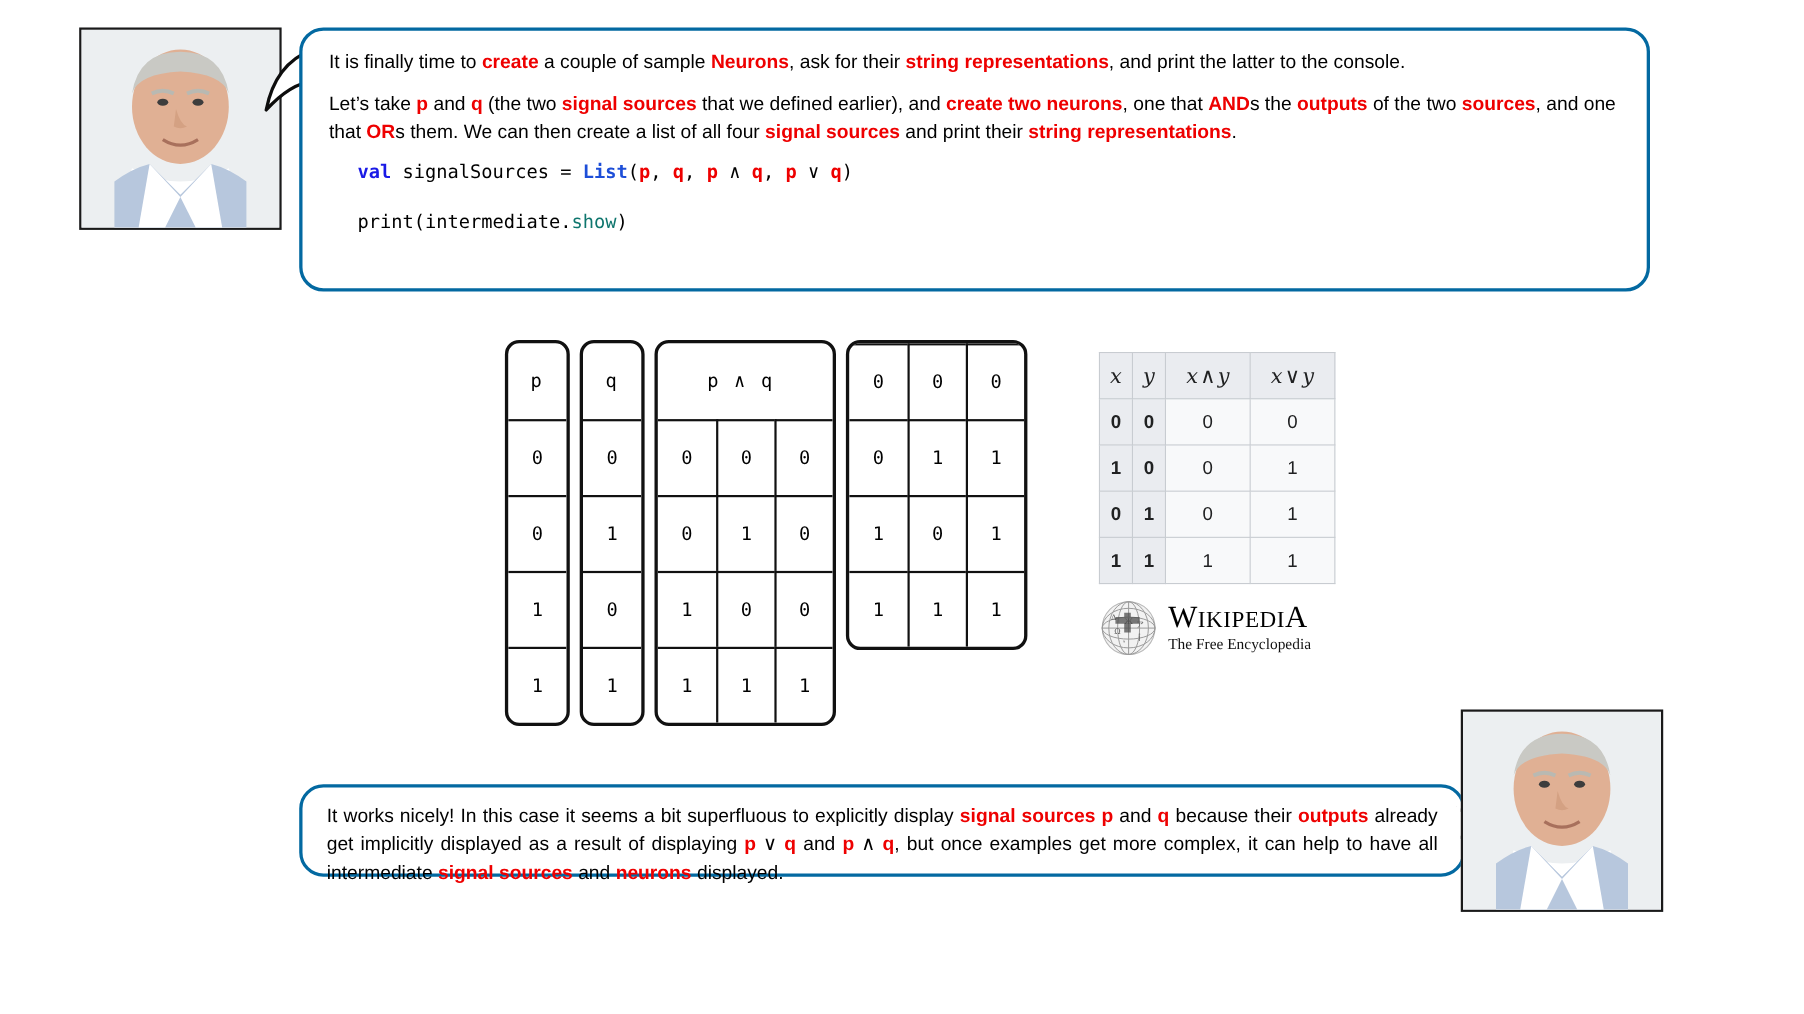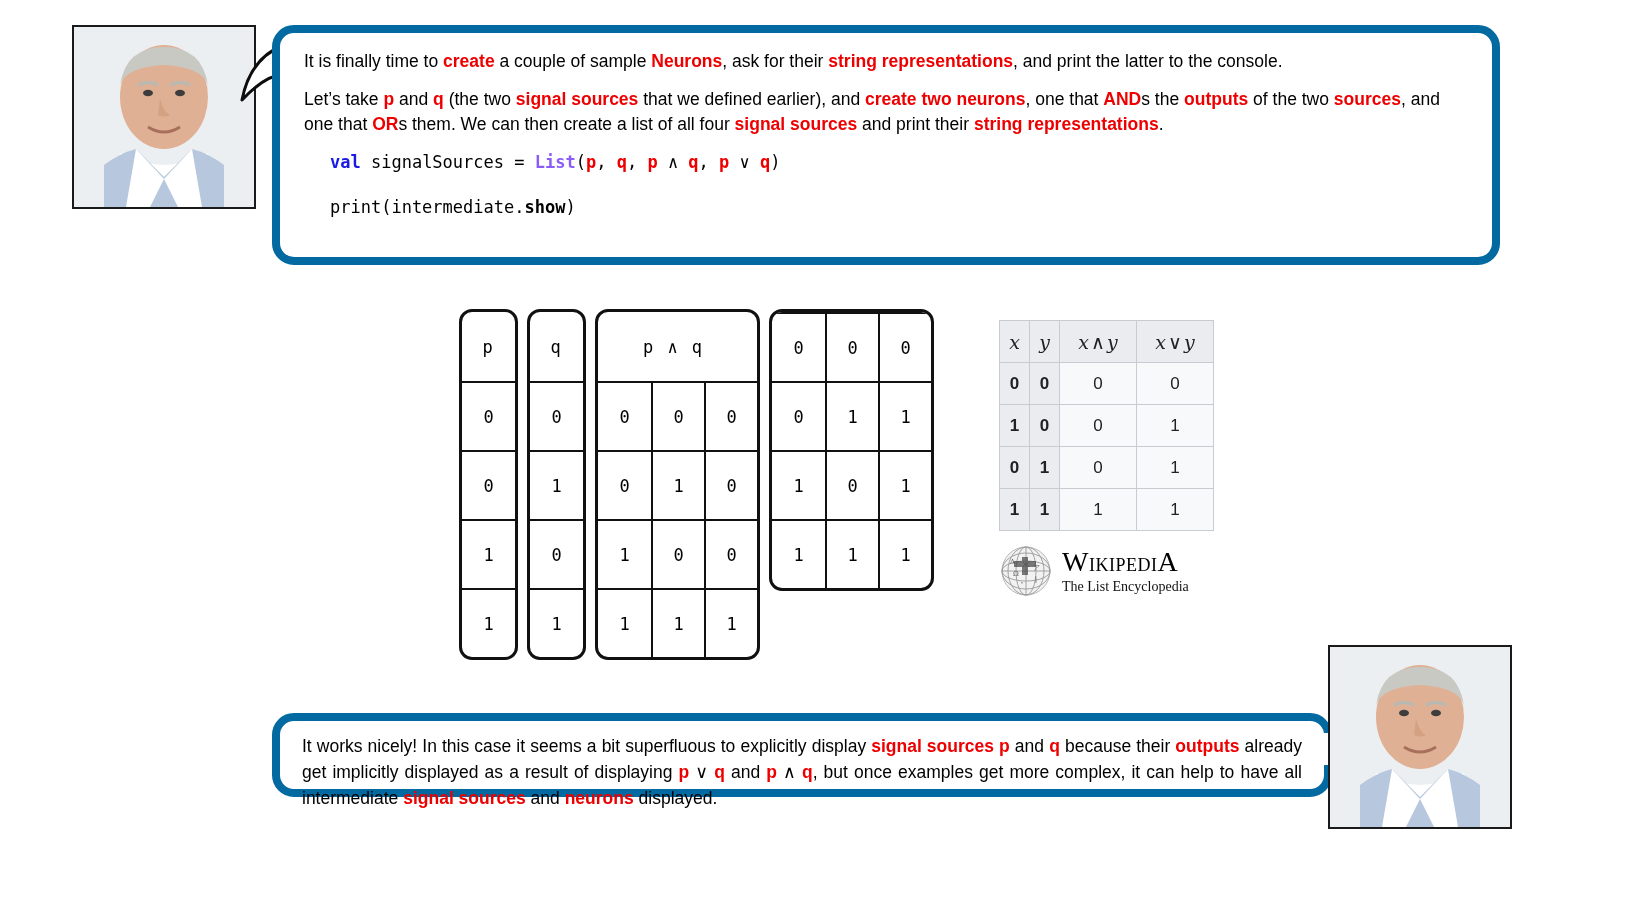--- a/index.html
+++ b/index.html
@@ -23,21 +23,21 @@
     overflow: hidden;
   }
   .avatar svg { display: block; width: 100%; height: 100%; }
 
   #avatar-top  { left: 72px;  top: 25px;  width: 180px; height: 180px; }
   #avatar-bot  { left: 1328px; top: 645px; width: 180px; height: 180px; }
 
   
   .bubble {
     position: absolute;
-    border: 8px solid #0369a1;
+    border: 3px solid #0369a1;
     border-radius: 22px;
     background: #ffffff;
     box-sizing: border-box;
   }
   #bubble-top {
     left: 272px; top: 25px; width: 1228px; height: 240px;
     padding: 16px 24px 10px 24px;
   }
   #bubble-bottom {
     left: 272px; top: 713px; width: 1060px; height: 84px;
@@ -69,23 +69,23 @@
     font-family: "DejaVu Sans Mono", "Liberation Mono", monospace;
     font-size: 17px;
     color: #000000;
     margin: 0 0 6px 0;
     padding-left: 26px;
     white-space: pre;
     line-height: 1.5;
   }
   .code.second { margin-top: 20px; margin-bottom: 0; }
   .c-val   { color: #1a1ae6; font-weight: bold; }
-  .c-type  { color: #8b5cf6; font-weight: bold; text-align: right; }
+  .c-type  { color: #1d4ed8; font-weight: bold; text-align: right; }
   .c-red   { color: #ee0000; font-weight: bold; }
-  .c-green { color: #000000; font-weight: bold; }
+  .c-green { color: #0f766e; font-weight: normal; }
 
   
   #diagram {
     position: absolute;
     left: 459px;
     top: 309px;
     display: flex;
     align-items: flex-start;
     gap: 9px;
   }
@@ -172,21 +172,21 @@
   #wiki-logo .globe { width: 52px; height: 52px; }
   .wlogo-text {
     font-family: "Liberation Serif", serif;
     color: #000000;
     line-height: 1.0;
   }
   .wlogo-title {
     font-size: 28px;
     letter-spacing: 0.5px;
   }
-  .wlogo-title .sc { font-size: 18px; }
+  .wlogo-title .sc { font-size: 21px; }
   .wlogo-sub {
     font-size: 14px;
     margin-top: 4px;
     color: #111111;
   }
 </style>
 </head>
 <body>
 
 <div class="avatar" id="avatar-top">
@@ -360,21 +360,21 @@
       <text x="21" y="41">י</text>
       <text x="35" y="38">أ</text>
       <text x="10" y="19">Δ</text>
     </g>
     <path d="M14 16 L22 16 L22 12 L28 12 L28 16 L36 16 L36 22 L28 22 L28 30 L22 30 L22 22 L14 22 Z" fill="#4d4d4d" opacity="0.75"></path>
   </svg>
   <div class="wlogo-text">
     <div class="wlogo-title">
       <span>W</span><span class="sc">IKIPEDI</span><span>A</span>
     </div>
-    <div class="wlogo-sub">The List Encyclopedia</div>
+    <div class="wlogo-sub">The Free Encyclopedia</div>
   </div>
 </div>
 
 <div class="bubble" id="bubble-bottom">
   <p><span>It works nicely! In this case it seems a bit superfluous to explicitly display </span><span class="kw">signal sources p</span><span> and </span><span class="kw">q</span><span> because their </span><span class="kw">outputs</span><span> already get implicitly displayed as a result of displaying </span><span class="kw">p</span><span> ∨ </span><span class="kw">q</span><span> and </span><span class="kw">p</span><span> ∧ </span><span class="kw">q</span><span>, but once examples get more complex, it can help to have all intermediate </span><span class="kw">signal sources</span><span> and </span><span class="kw">neurons</span><span> displayed.</span></p>
 </div>
 
 <svg class="tail" id="tail-bottom" viewBox="0 0 60 70">
   <path d="M14 10 Q48 22 56 56 Q34 36 14 36 Z" fill="#ffffff" stroke="#0d0d0d" stroke-width="3" stroke-linejoin="round"></path>
   <rect x="2" y="8" width="16" height="32" fill="#ffffff"></rect>

